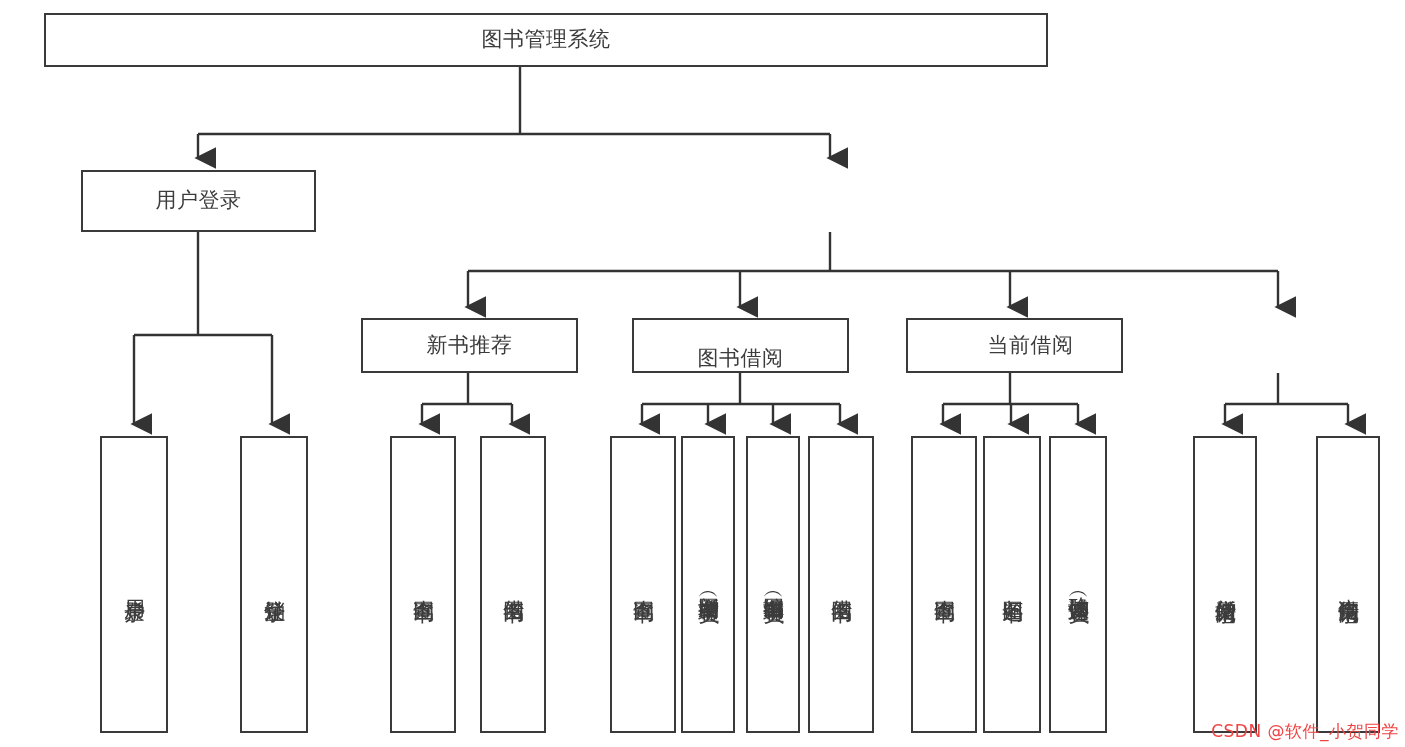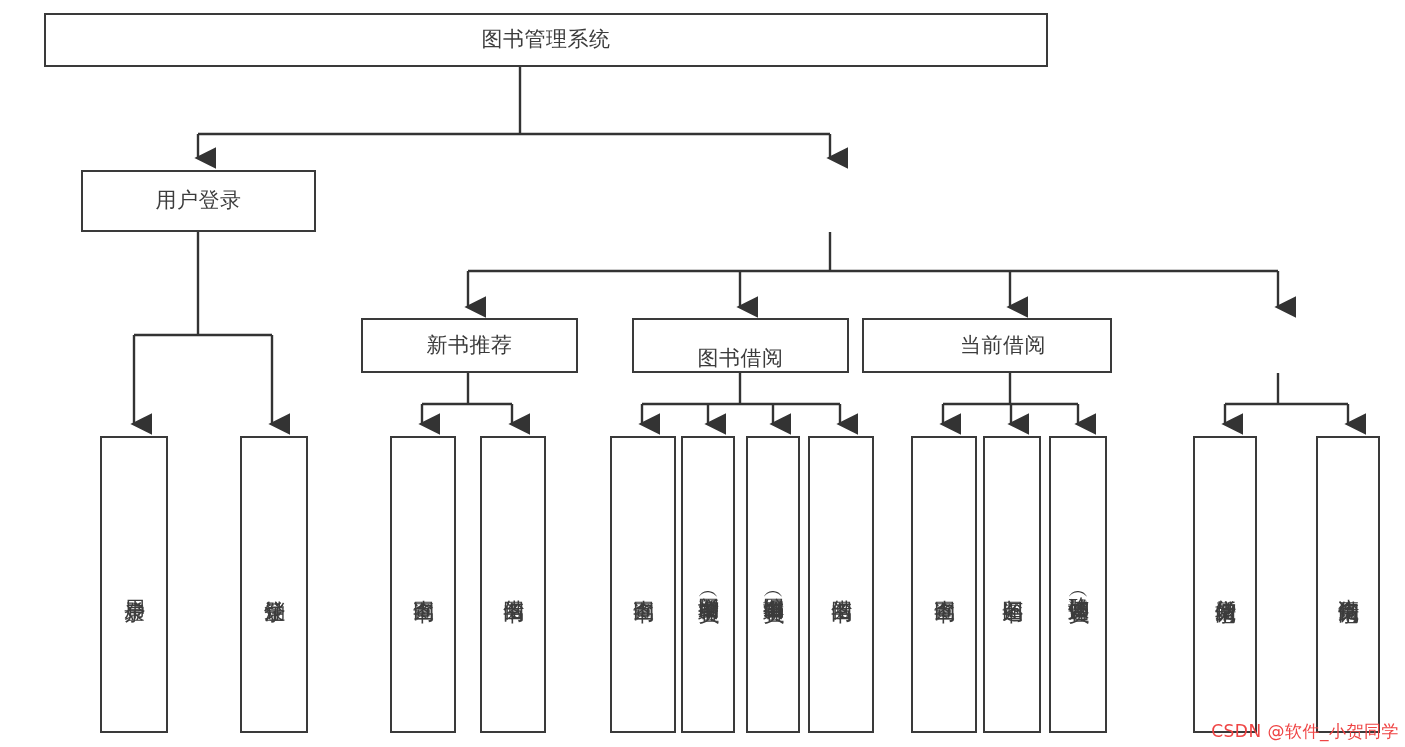--- a/index.html
+++ b/index.html
@@ -139,21 +139,21 @@
 
 
   <div class="node horiz" style="left:361px; top:318px; width:217px; height:55px;">
     <span class="label">新书推荐</span>
   </div>
 
   <div class="node horiz" style="left:632px; top:318px; width:217px; height:55px;align-items:flex-end;">
     <span class="label">图书借阅</span>
   </div>
 
-  <div class="node horiz" style="left:862px; top:318px; width:250px; height:55px;padding-left:32px;">
+  <div class="node horiz" style="left:906px; top:318px; width:217px; height:55px;padding-left:32px;">
     <span class="label">当前借阅</span>
   </div>
 
 
   <div class="node vert" style="left:100px; top:436px; width:68px; height:297px;">
     <span class="label">用户登录</span>
   </div>
 
   <div class="node vert" style="left:240px; top:436px; width:68px; height:297px;">
     <span class="label">注销登录</span>

